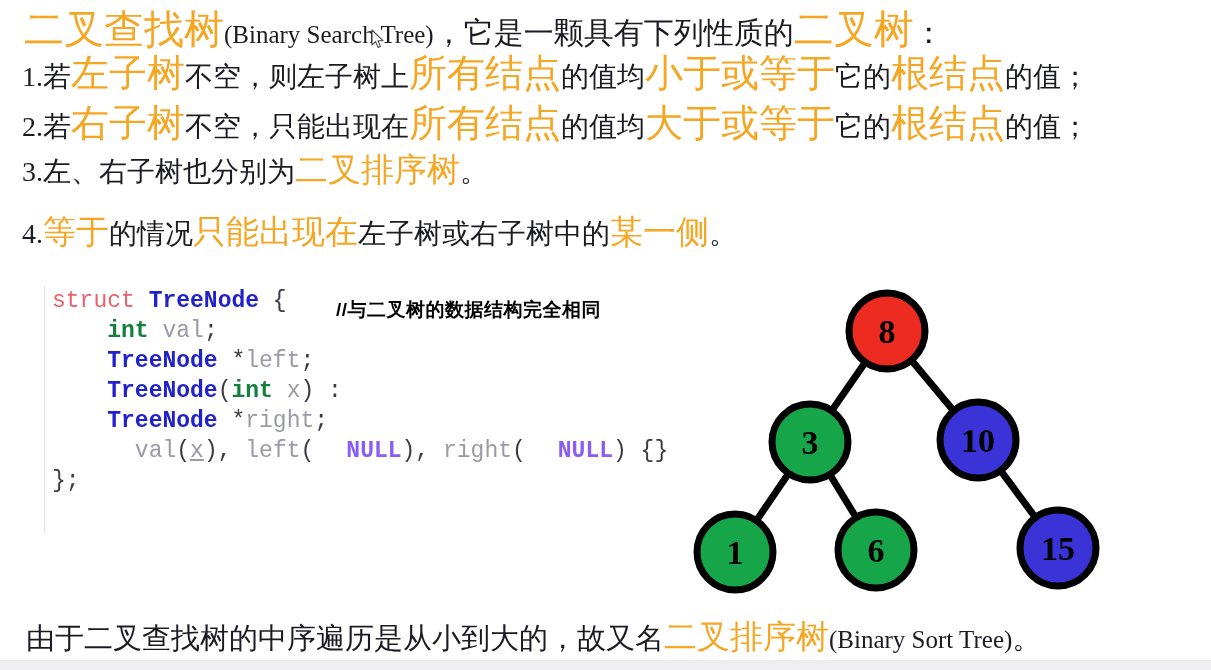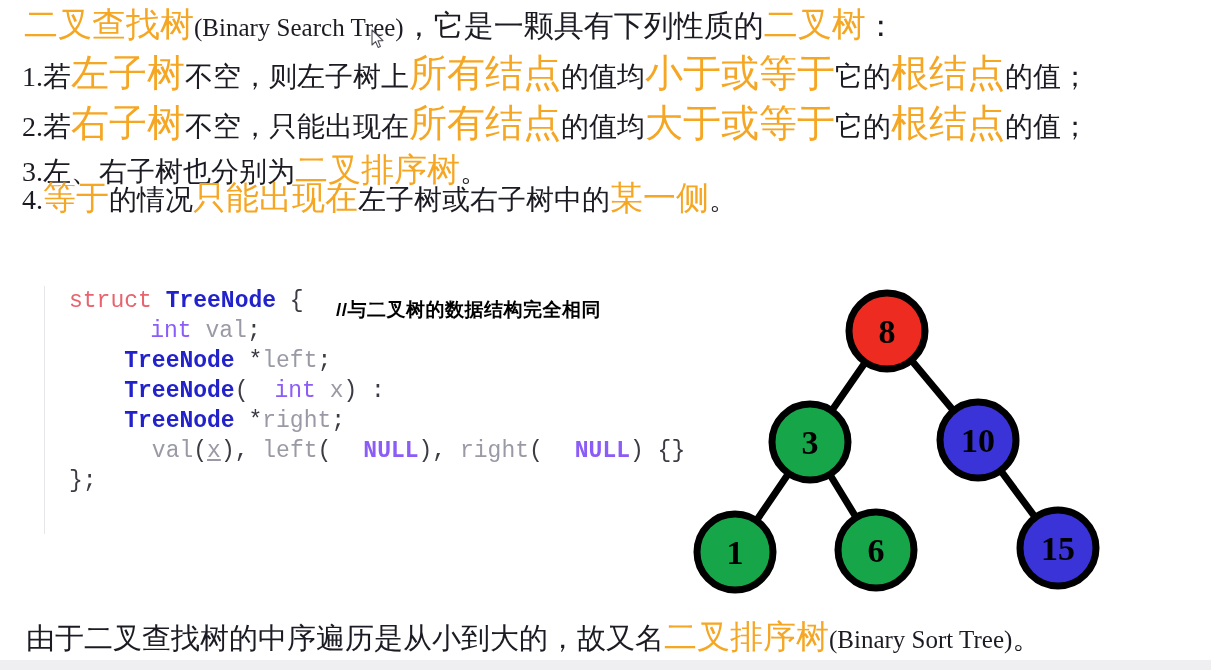--- a/index.html
+++ b/index.html
@@ -29,27 +29,27 @@
     font-family: "Liberation Sans", "DejaVu Sans", sans-serif;
   }
   .line .hl {            
     color: #f5a623;
   }
   .num {
     font-family: "Liberation Serif", "DejaVu Serif", serif;
   }
 
   #line-title   { left: 24px;  top: 2px;  font-size: 30px; }
-  #line-title .hl { font-size: 34px; }
+  #line-title .hl { font-size: 40px; }
   #line-title .paren { font-size: 25px; font-family:"Liberation Serif","DejaVu Serif",serif; }
 
   #line-1 { left: 22px; top: 48px;  font-size: 28px; }
   #line-2 { left: 22px; top: 98px;  font-size: 28px; }
   #line-3 { left: 22px; top: 148px; font-size: 28px; }
-  #line-4 { left: 22px; top: 176px; font-size: 28px; text-align: center; }
+  #line-4 { left: 22px; top: 210px; font-size: 28px; text-align: center; }
 
   #line-1 .hl, #line-2 .hl { font-size: 38px; }
   #line-3 .hl { font-size: 33px; }
   #line-4 .hl { font-size: 33px; }
 
   #line-bottom {
     left: 26px;
     top: 615px;
     font-size: 29px;
   }
@@ -62,33 +62,33 @@
   
   #code-block {
     position: absolute;
     left: 44px;
     top: 286px;
     width: 740px;
     height: 248px;
     background: #ffffff;
     border-left: 1px solid #e6e6ea;
     box-sizing: border-box;
-    padding-left: 24px;
+    padding-left: 7px;
   }
   .code-line {
     font-family: "Liberation Mono", "DejaVu Sans Mono", monospace;
     font-size: 23px;
     line-height: 30px;
     white-space: pre;
     color: #3b3b44;
     letter-spacing: 0px;
   }
   .kw-struct { color: #e8636e; }
   .kw-type   { color: #2222cc; font-weight: bold; }
-  .kw-int    { color: #8b5cf6; font-weight: normal; margin-left: 26px; }
+  .kw-int    { color: #15803d; font-weight: bold; }
   .kw-null   { color: #8b5cf6; font-weight: bold; margin-left: 32px; }
   .ident     { color: #9a9aa6; margin-top: 47px; }
   .punct     { color: #3b3b44; }
   .under     { text-decoration: underline; }
 
   #code-comment {
     position: absolute;
     left: 336px;
     top: 297px;
     font-family: "Liberation Sans", "DejaVu Sans", sans-serif;

